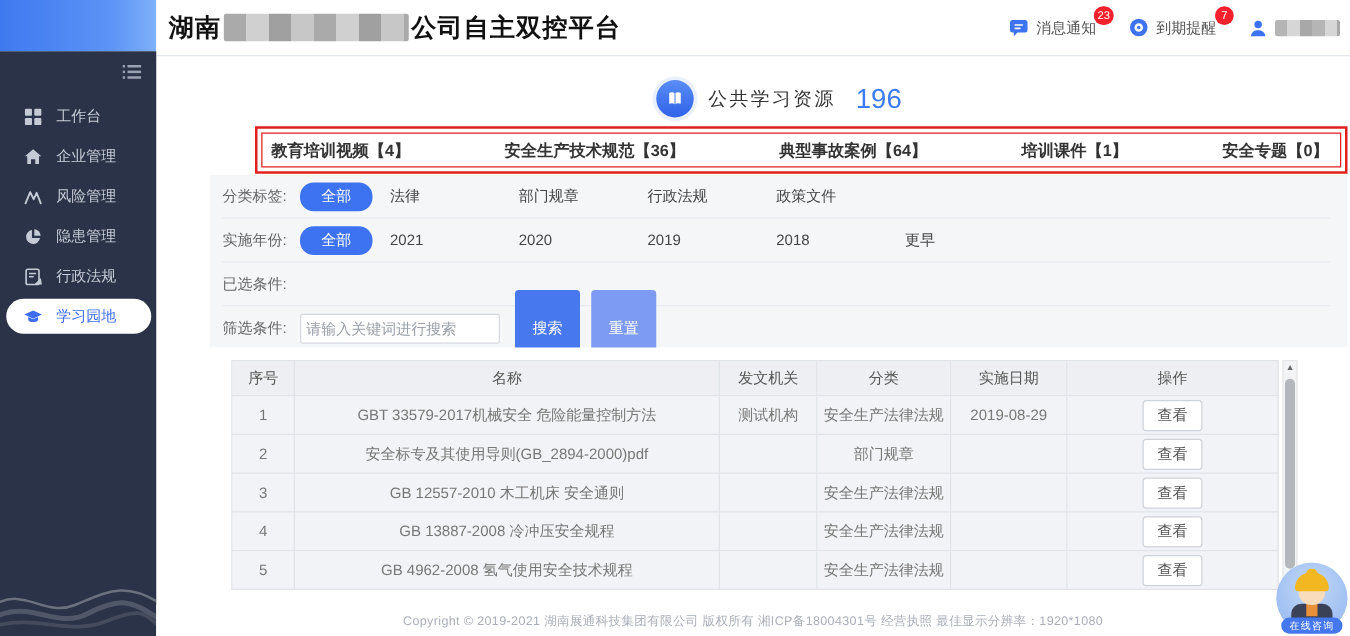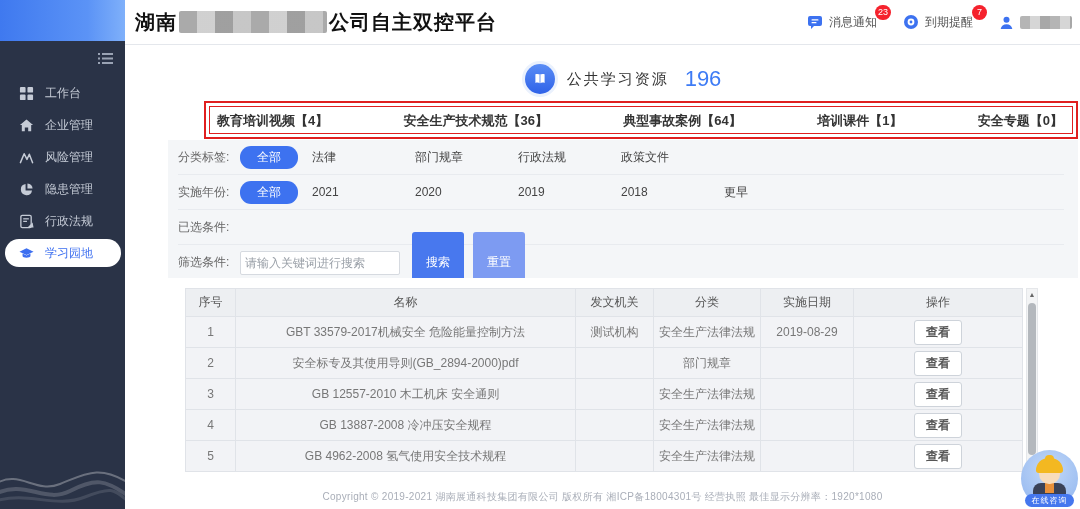--- a/index.html
+++ b/index.html
@@ -59,21 +59,21 @@
   .btn { border:none; border-radius:3px; color:#fff; font-size:12px; padding:22px 14px; cursor:pointer; margin-right:9px; font-family:Liberation Mono, monospace; }
   .btn-search { background:#4878ee; }
   .btn-reset { background:#7d9bf2; }
 
   .table-panel { position:absolute; left:168px; top:278px; width:910px; height:206px; background:#fff; }
   table.grid { position:absolute; left:17px; top:10px; border-collapse:collapse; table-layout:fixed; width:837px;
     font-size:12px; }
   table.grid th { background:#edeff2; color:#555; font-weight:normal; height:28px; border:1px solid #e0e3e8; }
   table.grid td { background:#f2f3f6; color:#777; height:31px; text-align:center; border:1px solid #e0e3e8; }
   .view-btn { background:#fff; border:1px solid #ced3da; border-radius:3px; color:#555; font-size:12px;
-    padding:3px 11px; cursor:pointer; font-family:inherit;font-weight:bold; }
+    padding:3px 11px; cursor:pointer; font-family:inherit; }
   .vscroll { position:absolute; left:858px; top:10px; width:12px; height:184px; background:#f3f4f5; border:1px solid #e5e7ea; }
   .vscroll .arrow { display:block; text-align:center; font-size:7px; color:#666; line-height:12px; height:12px; cursor:pointer; }
   .vscroll .thumb { position:absolute; left:1px; top:14px; width:8px; height:152px; background:#b4b8bd; border-radius:4px; cursor:pointer; }
 
   .footer-band { position:absolute; left:125px; right:0; bottom:0; height:25px; background:#fff;
     display:flex; align-items:center; justify-content:center; }
   .footer-text { font-size:10px; color:#a9aeb8; letter-spacing:.3px; }
 
   
   .mascot { position:absolute; left:1021px; top:450px; width:57px; height:57px; cursor:pointer; }

